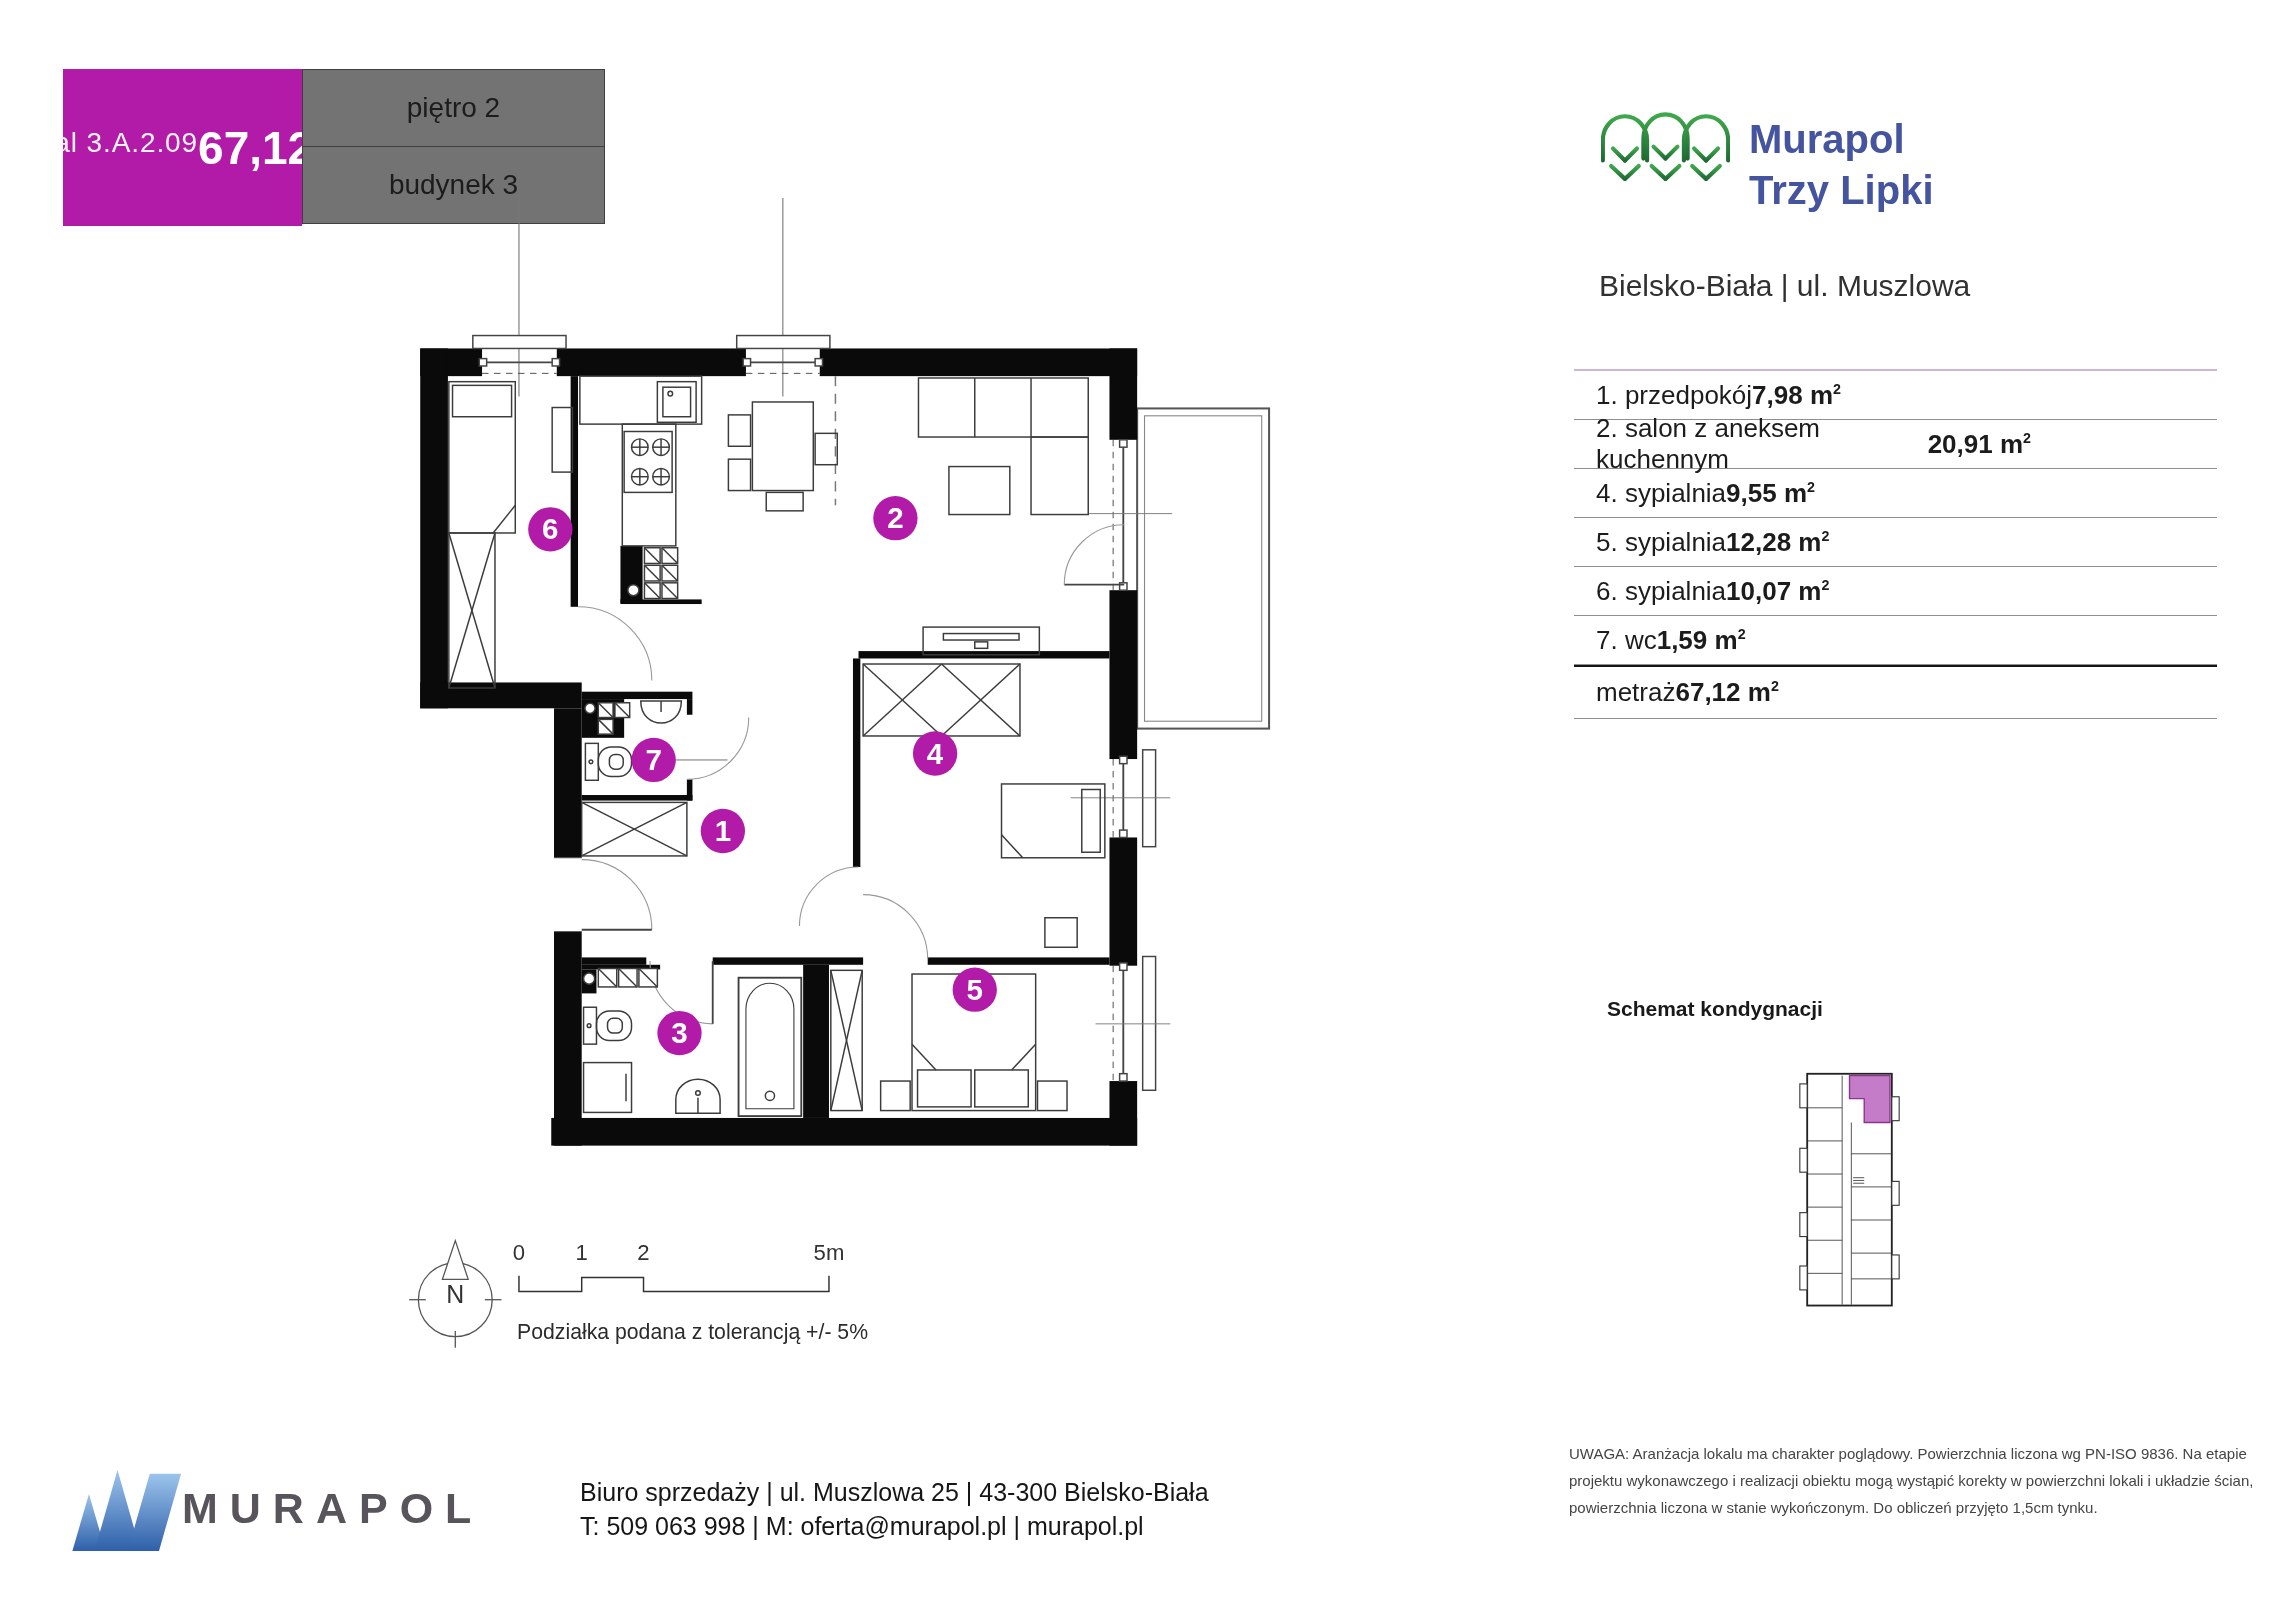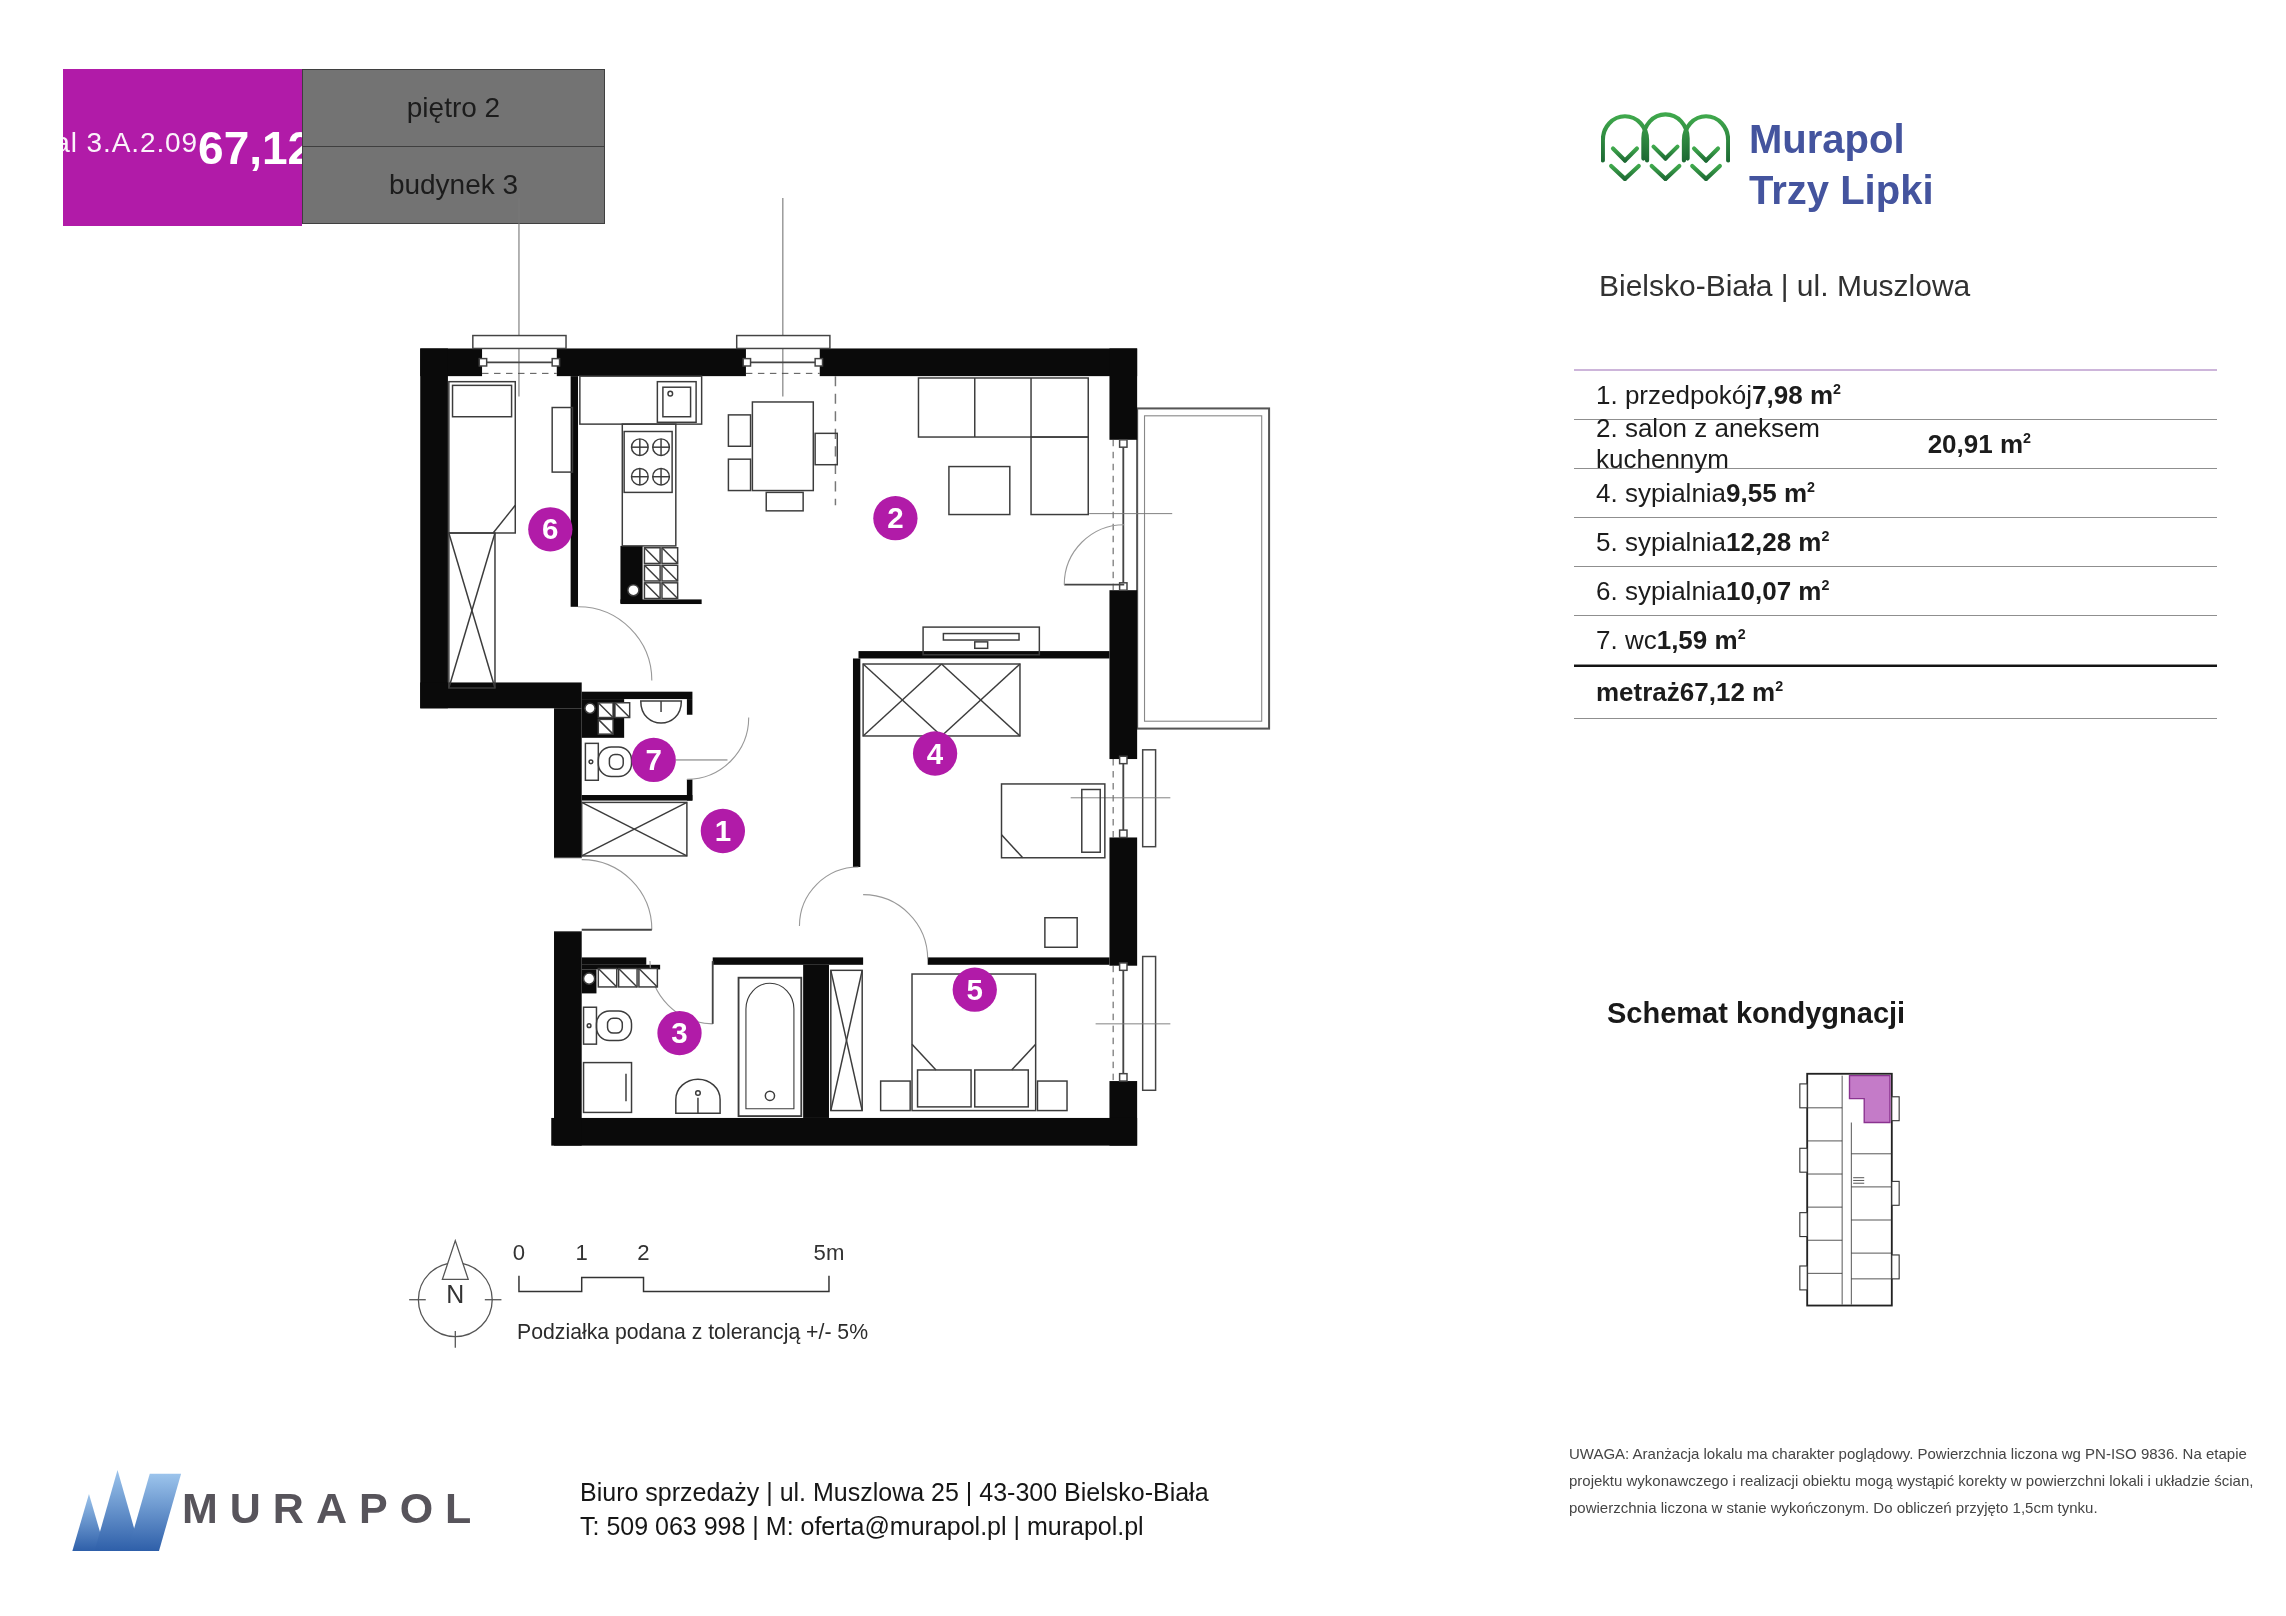--- a/index.html
+++ b/index.html
@@ -23,24 +23,24 @@
   .brand-name{left:1749px;top:114px;font-size:40px;font-weight:bold;color:#44549E;line-height:51px}
   .location{left:1599px;top:269px;font-size:30px;color:#313131}
 
   
   .rtable{left:1574px;top:369px;width:643px;border-top:2.8px solid #CDB5DA}
   .trow{display:flex;justify-content:flex-start;align-items:center;height:48px;
         border-bottom:0.9px solid #8f8f8f;font-size:26px}
   .trow .rlabel{padding-left:22px}
   .trow .rval{font-weight:bold;margin-right:186px}
   .trow.total{border-top:2.8px solid #141414;height:51px}
-  .trow.total .rlabel{font-weight:bold}
+  .trow.total .rlabel{font-weight:normal}
   sup{font-size:.55em}
 
-  .schema-heading{left:1607px;top:997px;font-size:29px;font-weight:bold;color:#191919}
+  .schema-heading{left:1607px;top:997px;font-size:21px;font-weight:bold;color:#191919}
 
   
   .brand-footer-text{left:182px;top:1484px;font-size:43px;font-weight:bold;color:#57545B;letter-spacing:12px}
   .contact{left:580px;top:1475px;font-size:25px;line-height:34px;color:#161616}
   .disclaimer{left:1569px;top:1440px;width:685px;font-size:15px;line-height:27px;color:#454545}
 </style>
 </head>
 <body>
 
 <div class="abs unit-box">

